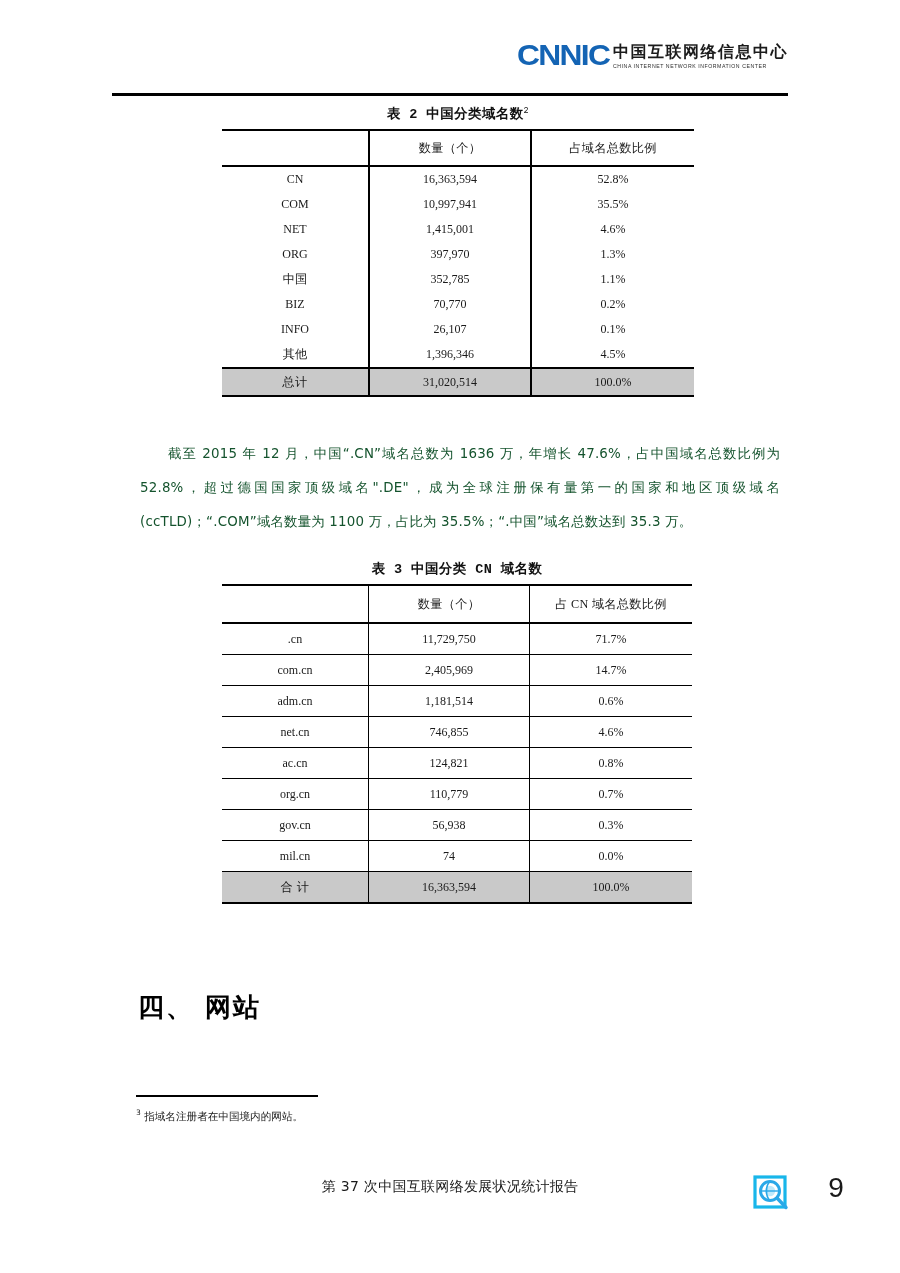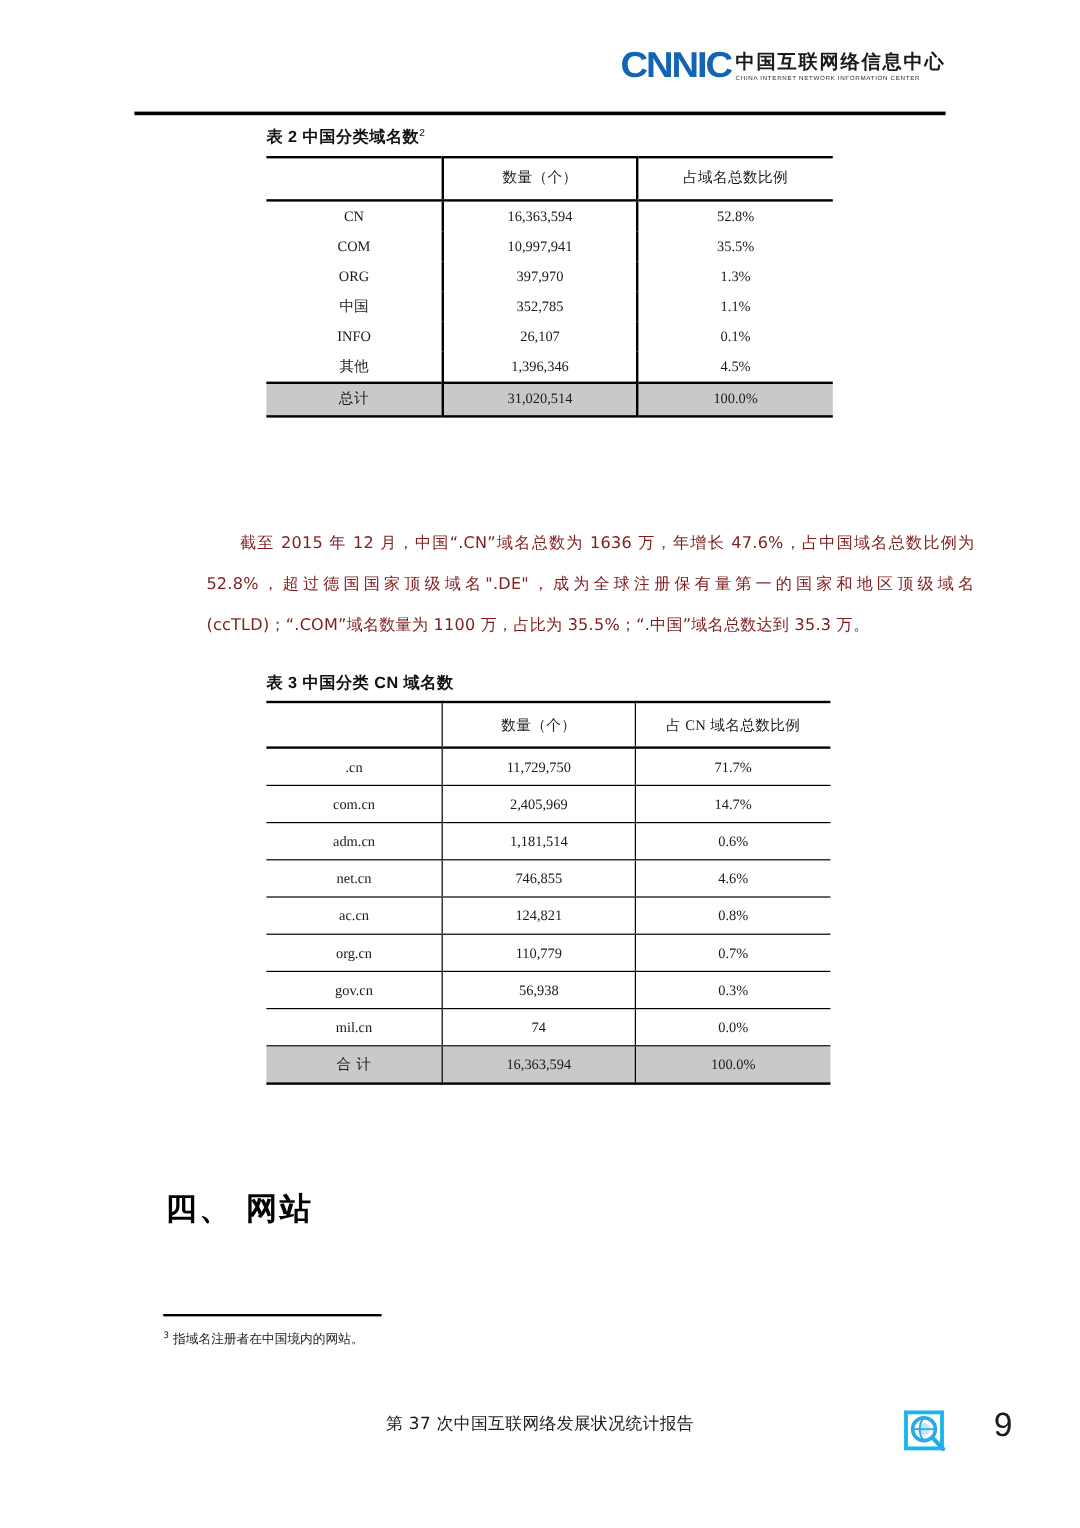--- a/index.html
+++ b/index.html
@@ -76,22 +76,22 @@
     position: absolute;
     left: 112px;
     top: 93px;
     width: 676px;
     height: 3px;
     background: #000000;
   }
 
   
   .table-caption {
-    text-align: left;
-    font-family: Liberation Sans, sans-serif;
+    text-align: center;
+    font-family: Liberation Mono, monospace;
     font-weight: bold;
     font-size: 13.5px;
     color: #111;
     letter-spacing: 0.4px;
   }
   .table-caption sup {
     font-size: 8.5px;
     vertical-align: super;
     font-weight: normal;
   }
@@ -152,25 +152,24 @@
   table#table3 tbody tr:last-child td { border-bottom: none; }
   table#table3 td.col-b, table#table3 td.col-c { border-left: 1.3px solid #000; }
   table#table3 tr.total-row td { height: 30px; border-top: 1.3px solid #000; }
 
   
   .body-para {
     position: absolute;
     font-family: "DejaVu Sans", "Liberation Sans", sans-serif;
     font-size: 13.4px;
     line-height: 34px;
-    color: #7f1d1d;
+    color: #14532d;
     text-align: justify;
     text-justify: inter-ideograph;
     letter-spacing: 0.2px;
-    margin-left: 32px;
   }
   #para-domains {
     left: 140px;
     top: 424px;
     width: 640px;
     text-indent: 28px;
   }
   #para-websites {
     left: 140px;
     top: 1036px;
@@ -276,28 +275,38 @@
             <td class="col-a">CN</td>
             <td class="col-b">16,363,594</td>
             <td class="col-c">52.8%</td>
           </tr>
         <tr>
             <td class="col-a">COM</td>
             <td class="col-b">10,997,941</td>
             <td class="col-c">35.5%</td>
           </tr>
         <tr>
+            <td class="col-a">NET</td>
+            <td class="col-b">1,415,001</td>
+            <td class="col-c">4.6%</td>
+          </tr>
+        <tr>
             <td class="col-a">ORG</td>
             <td class="col-b">397,970</td>
             <td class="col-c">1.3%</td>
           </tr>
         <tr>
             <td class="col-a cjk">中国</td>
             <td class="col-b">352,785</td>
             <td class="col-c">1.1%</td>
+          </tr>
+        <tr>
+            <td class="col-a">BIZ</td>
+            <td class="col-b">70,770</td>
+            <td class="col-c">0.2%</td>
           </tr>
         <tr>
             <td class="col-a">INFO</td>
             <td class="col-b">26,107</td>
             <td class="col-c">0.1%</td>
           </tr>
         <tr>
             <td class="col-a cjk">其他</td>
             <td class="col-b">1,396,346</td>
             <td class="col-c">4.5%</td>

